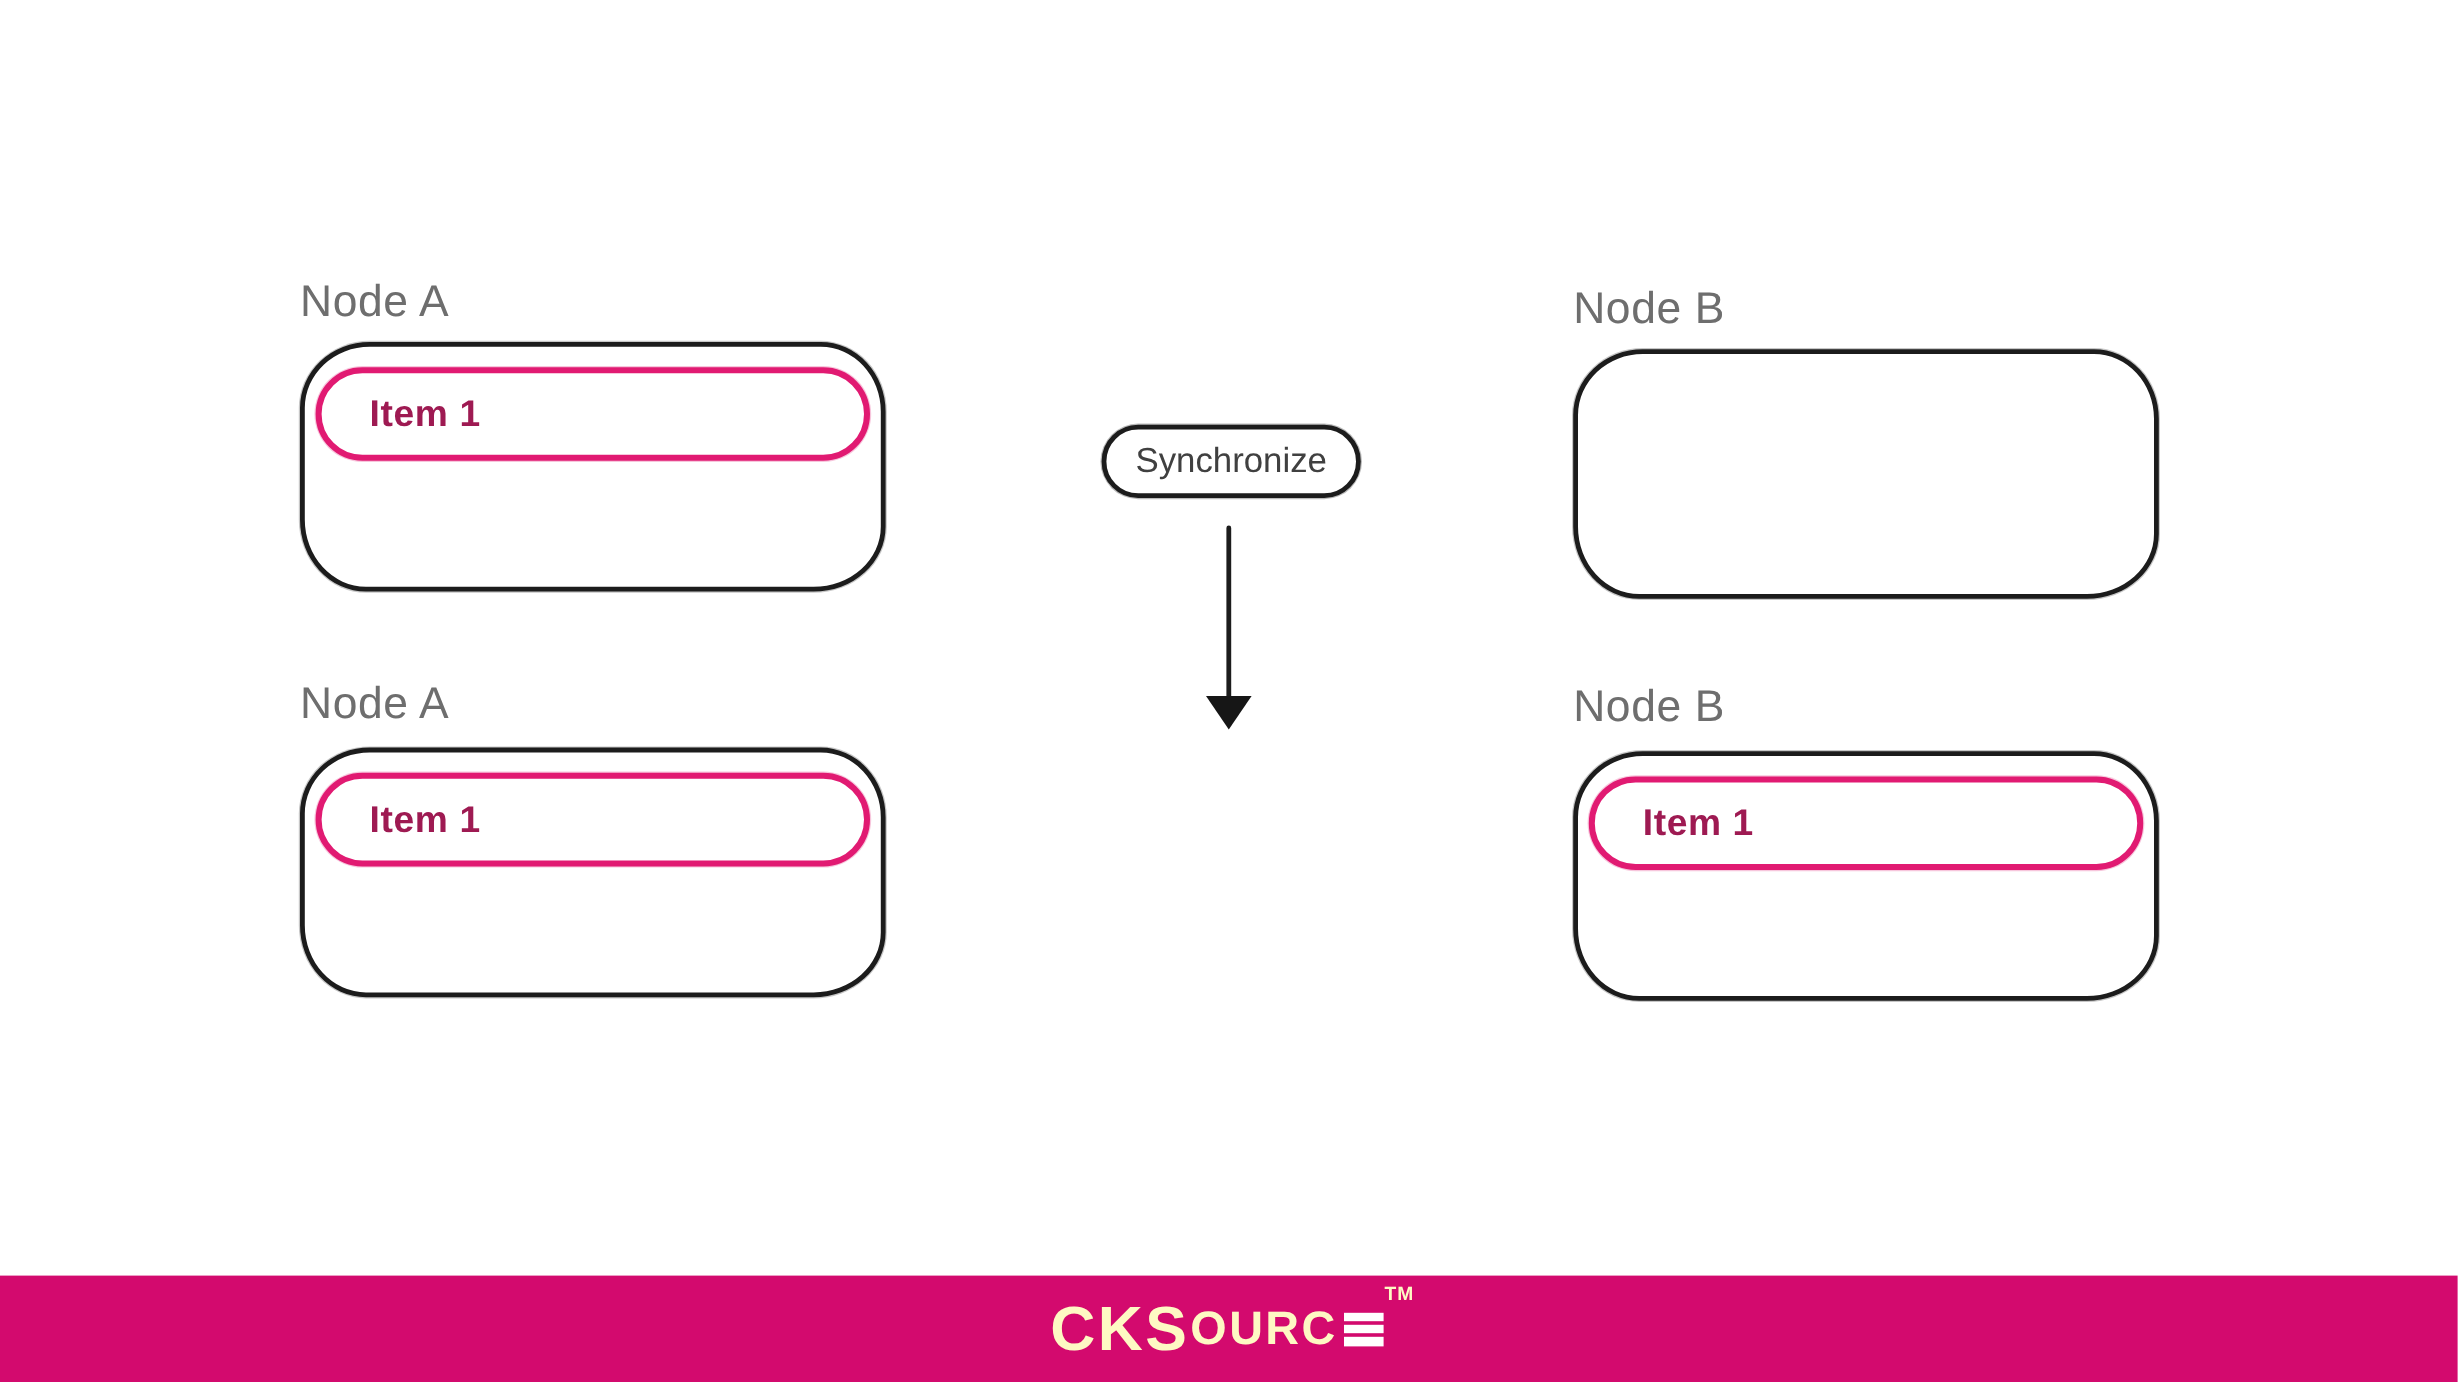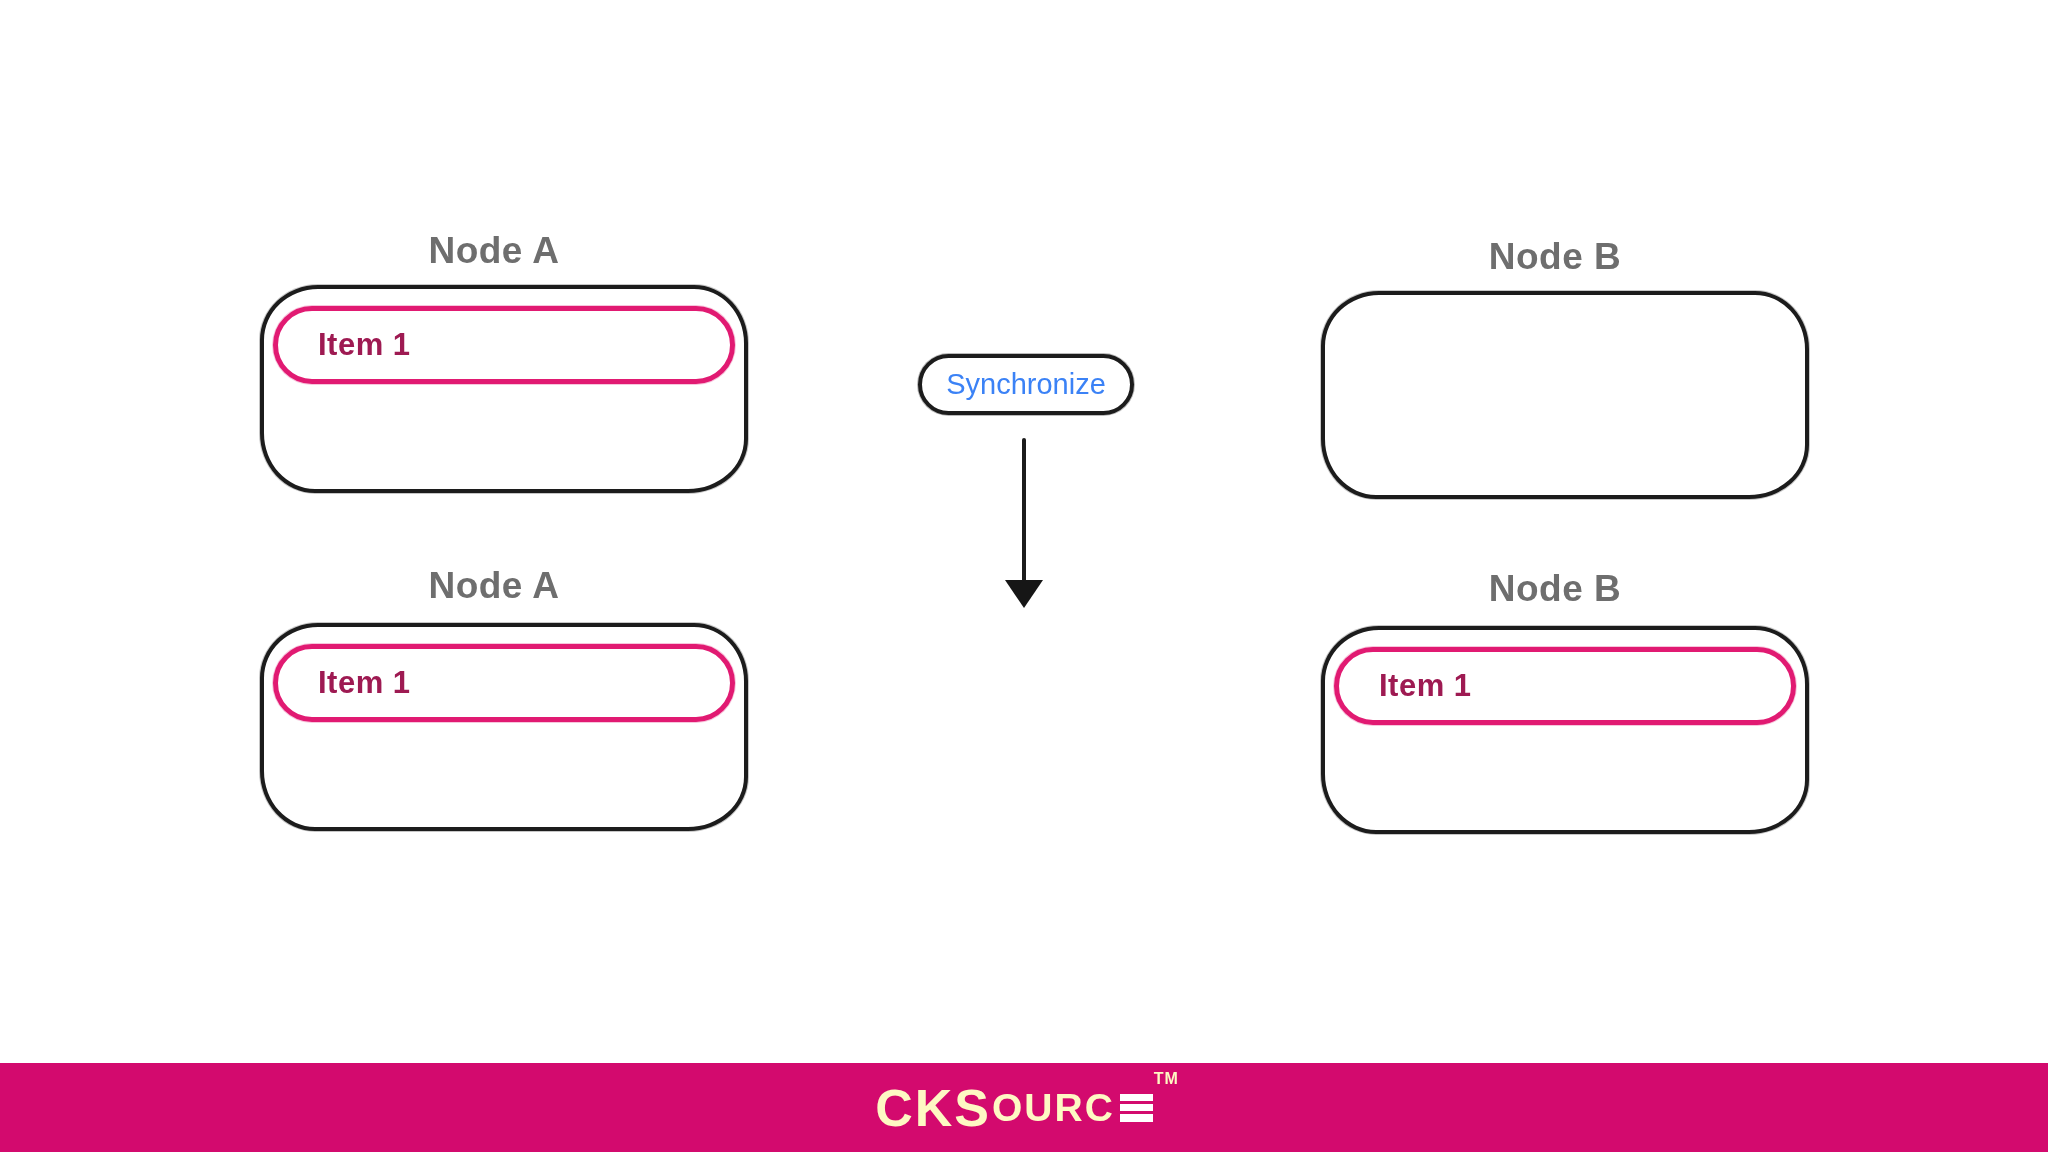--- a/index.html
+++ b/index.html
@@ -9,37 +9,36 @@
     font-family: "Liberation Sans", sans-serif;
     overflow: hidden;
     position: relative;
   }
   .stage { position: absolute; inset: 0; }
 
   
   .node-label {
     position: absolute;
     width: 488px;
-    text-align: center;
+    text-align: left;
     font-size: 37px;
-    font-weight: 700;
+    font-weight: 400;
     color: #6e6e6e;
     letter-spacing: 0.5px;
   }
 
   
   .node-box {
     position: absolute;
     width: 488px; height: 208px;
     background: #ffffff;
     border: 4px solid #1c1c1c;
     border-radius: 58px 54px 60px 55px / 55px 58px 54px 60px;
     box-sizing: border-box;
     box-shadow: 0 0 0 1px rgba(28,28,28,0.25);
-    margin-left: 10px;
   }
 
   
   .item-pill {
     position: absolute;
     left: 9px; top: 17px;
     width: 462px; height: 78px;
     border: 5px solid #e11a72;
     border-radius: 44px;
     box-sizing: border-box;
@@ -66,21 +65,21 @@
     box-sizing: border-box;
     background: #ffffff;
     display: flex;
     align-items: center;
     justify-content: center;
     box-shadow: 0 0 0 1px rgba(28,28,28,0.3);
   }
   .sync-pill span {
     font-size: 29px;
     font-weight: 400;
-    color: #3b82f6;
+    color: #404040;
   }
 
   
   .arrow-line {
     position: absolute;
     left: 1022px; top: 438px;
     width: 4px; height: 144px;
     background: #1c1c1c;
     border-radius: 2px;
   }

